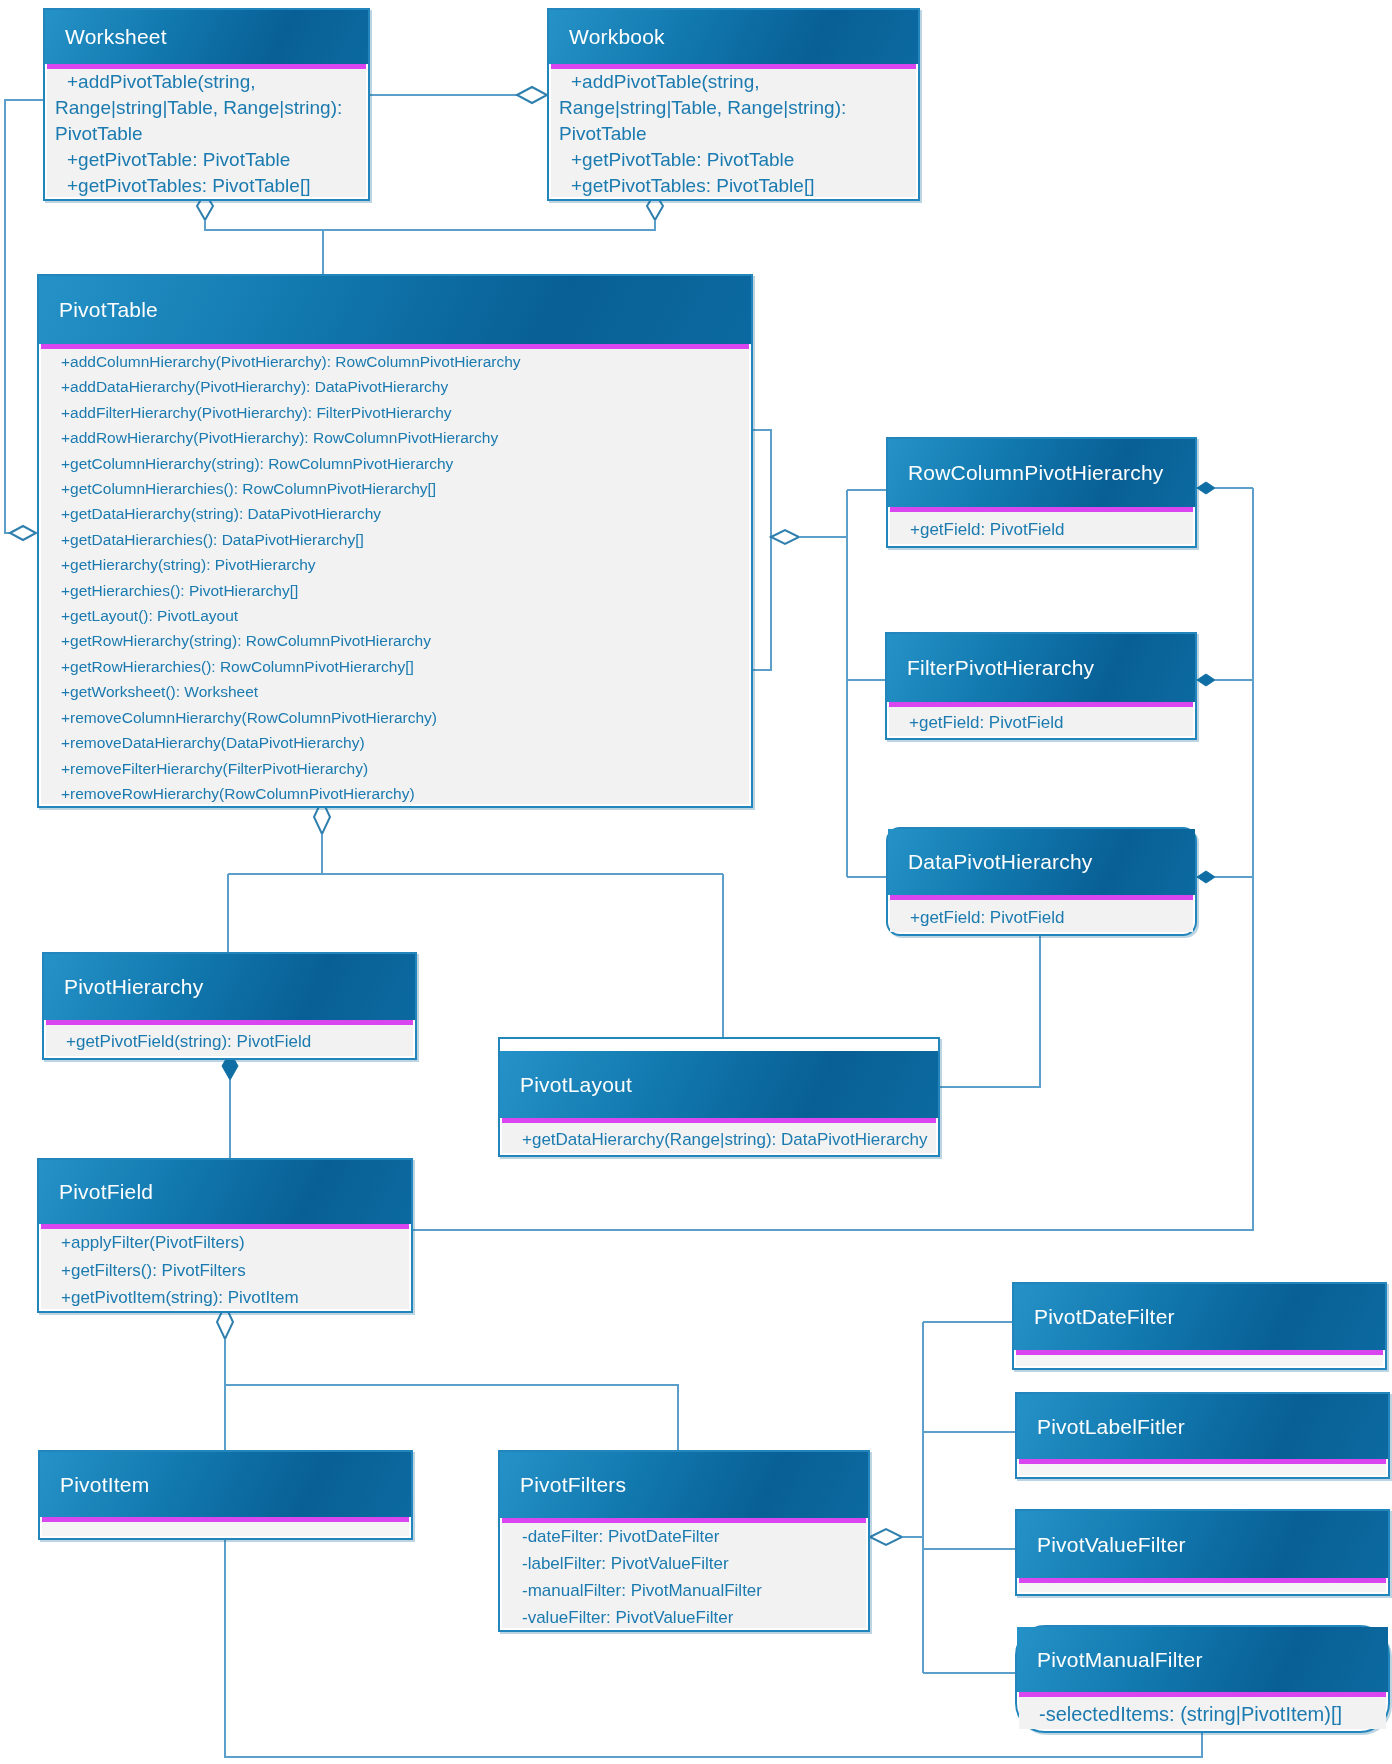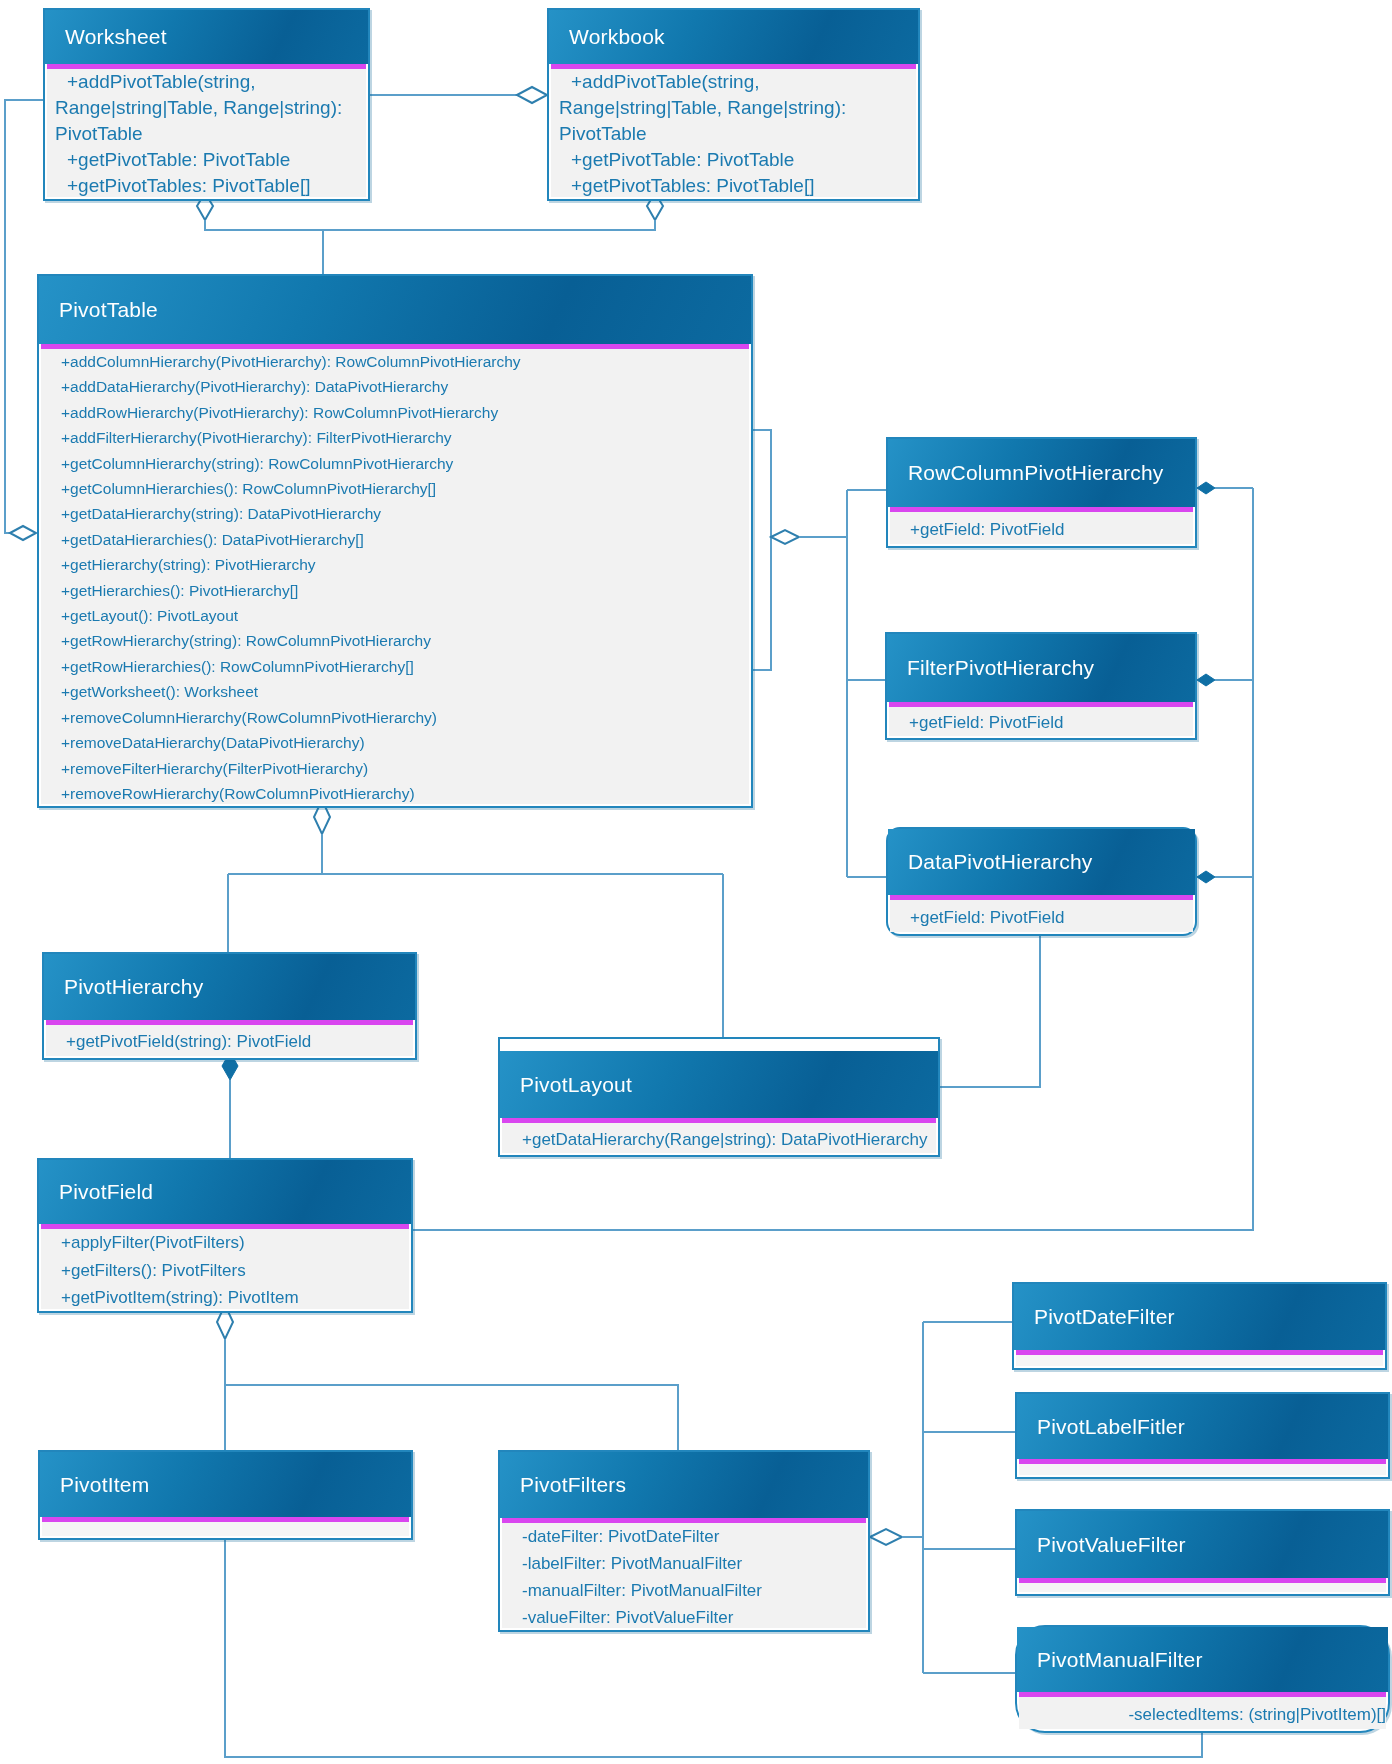--- a/index.html
+++ b/index.html
@@ -124,22 +124,22 @@
           <div class="member sig">+getPivotTables: PivotTable[]</div>
         </div>
     </div>
       <div class="uml-class" style="left: 37px; top: 274px; width: 716px;">
       <div class="uml-header" style="height: 68px;">
         <span class="uml-title">PivotTable</span>
       </div>
       <div class="uml-body" style="height: 455px; font-size: 15.5px; line-height: 25.4px;">
           <div class="member sig">+addColumnHierarchy(PivotHierarchy): RowColumnPivotHierarchy</div>
           <div class="member sig">+addDataHierarchy(PivotHierarchy): DataPivotHierarchy</div>
+          <div class="member sig">+addFilterHierarchy(PivotHierarchy): FilterPivotHierarchy</div>
           <div class="member sig">+addRowHierarchy(PivotHierarchy): RowColumnPivotHierarchy</div>
-          <div class="member sig">+addFilterHierarchy(PivotHierarchy): FilterPivotHierarchy</div>
           <div class="member sig">+getColumnHierarchy(string): RowColumnPivotHierarchy</div>
           <div class="member sig">+getColumnHierarchies(): RowColumnPivotHierarchy[]</div>
           <div class="member sig">+getDataHierarchy(string): DataPivotHierarchy</div>
           <div class="member sig">+getDataHierarchies(): DataPivotHierarchy[]</div>
           <div class="member sig">+getHierarchy(string): PivotHierarchy</div>
           <div class="member sig">+getHierarchies(): PivotHierarchy[]</div>
           <div class="member sig">+getLayout(): PivotLayout</div>
           <div class="member sig">+getRowHierarchy(string): RowColumnPivotHierarchy</div>
           <div class="member sig">+getRowHierarchies(): RowColumnPivotHierarchy[]</div>
           <div class="member sig">+getWorksheet(): Worksheet</div>
@@ -204,21 +204,21 @@
         <span class="uml-title">PivotItem</span>
       </div>
       <div class="uml-body" style="height: 14px; font-size: 17px; line-height: 17px; background: rgb(245, 245, 245);"></div>
     </div>
       <div class="uml-class" style="left: 498px; top: 1450px; width: 372px;">
       <div class="uml-header" style="height: 66px;">
         <span class="uml-title">PivotFilters</span>
       </div>
       <div class="uml-body" style="height: 105px; font-size: 17px; line-height: 27px;">
           <div class="member sig">-dateFilter: PivotDateFilter</div>
-          <div class="member sig">-labelFilter: PivotManualFilter</div>
+          <div class="member sig">-labelFilter: PivotValueFilter</div>
           <div class="member sig">-manualFilter: PivotManualFilter</div>
           <div class="member sig">-valueFilter: PivotValueFilter</div>
         </div>
     </div>
       <div class="uml-class" style="left: 1012px; top: 1282px; width: 375px;">
       <div class="uml-header" style="height: 66px;">
         <span class="uml-title">PivotDateFilter</span>
       </div>
       <div class="uml-body" style="height: 11px; font-size: 17px; line-height: 14px; background: rgb(245, 245, 245);"></div>
     </div>
@@ -231,19 +231,19 @@
       <div class="uml-class" style="left: 1015px; top: 1509px; width: 375px;">
       <div class="uml-header" style="height: 67px;">
         <span class="uml-title">PivotValueFilter</span>
       </div>
       <div class="uml-body" style="height: 9px; font-size: 17px; line-height: 12px; background: rgb(245, 245, 245);"></div>
     </div>
       <div class="uml-class" style="left: 1015px; top: 1625px; width: 375px; border-radius: 30px;">
       <div class="uml-header" style="height: 65px;">
         <span class="uml-title">PivotManualFilter</span>
       </div>
-      <div class="uml-body" style="height: 32px; font-size: 17px; line-height: 35px; text-align: right;">
+      <div class="uml-body" style="height: 32px; font-size: 20px; line-height: 35px;">
           <div class="member sig">-selectedItems: (string|PivotItem)[]</div>
         </div>
     </div>
     </div>
 
 </div>
 
 </body></html>

